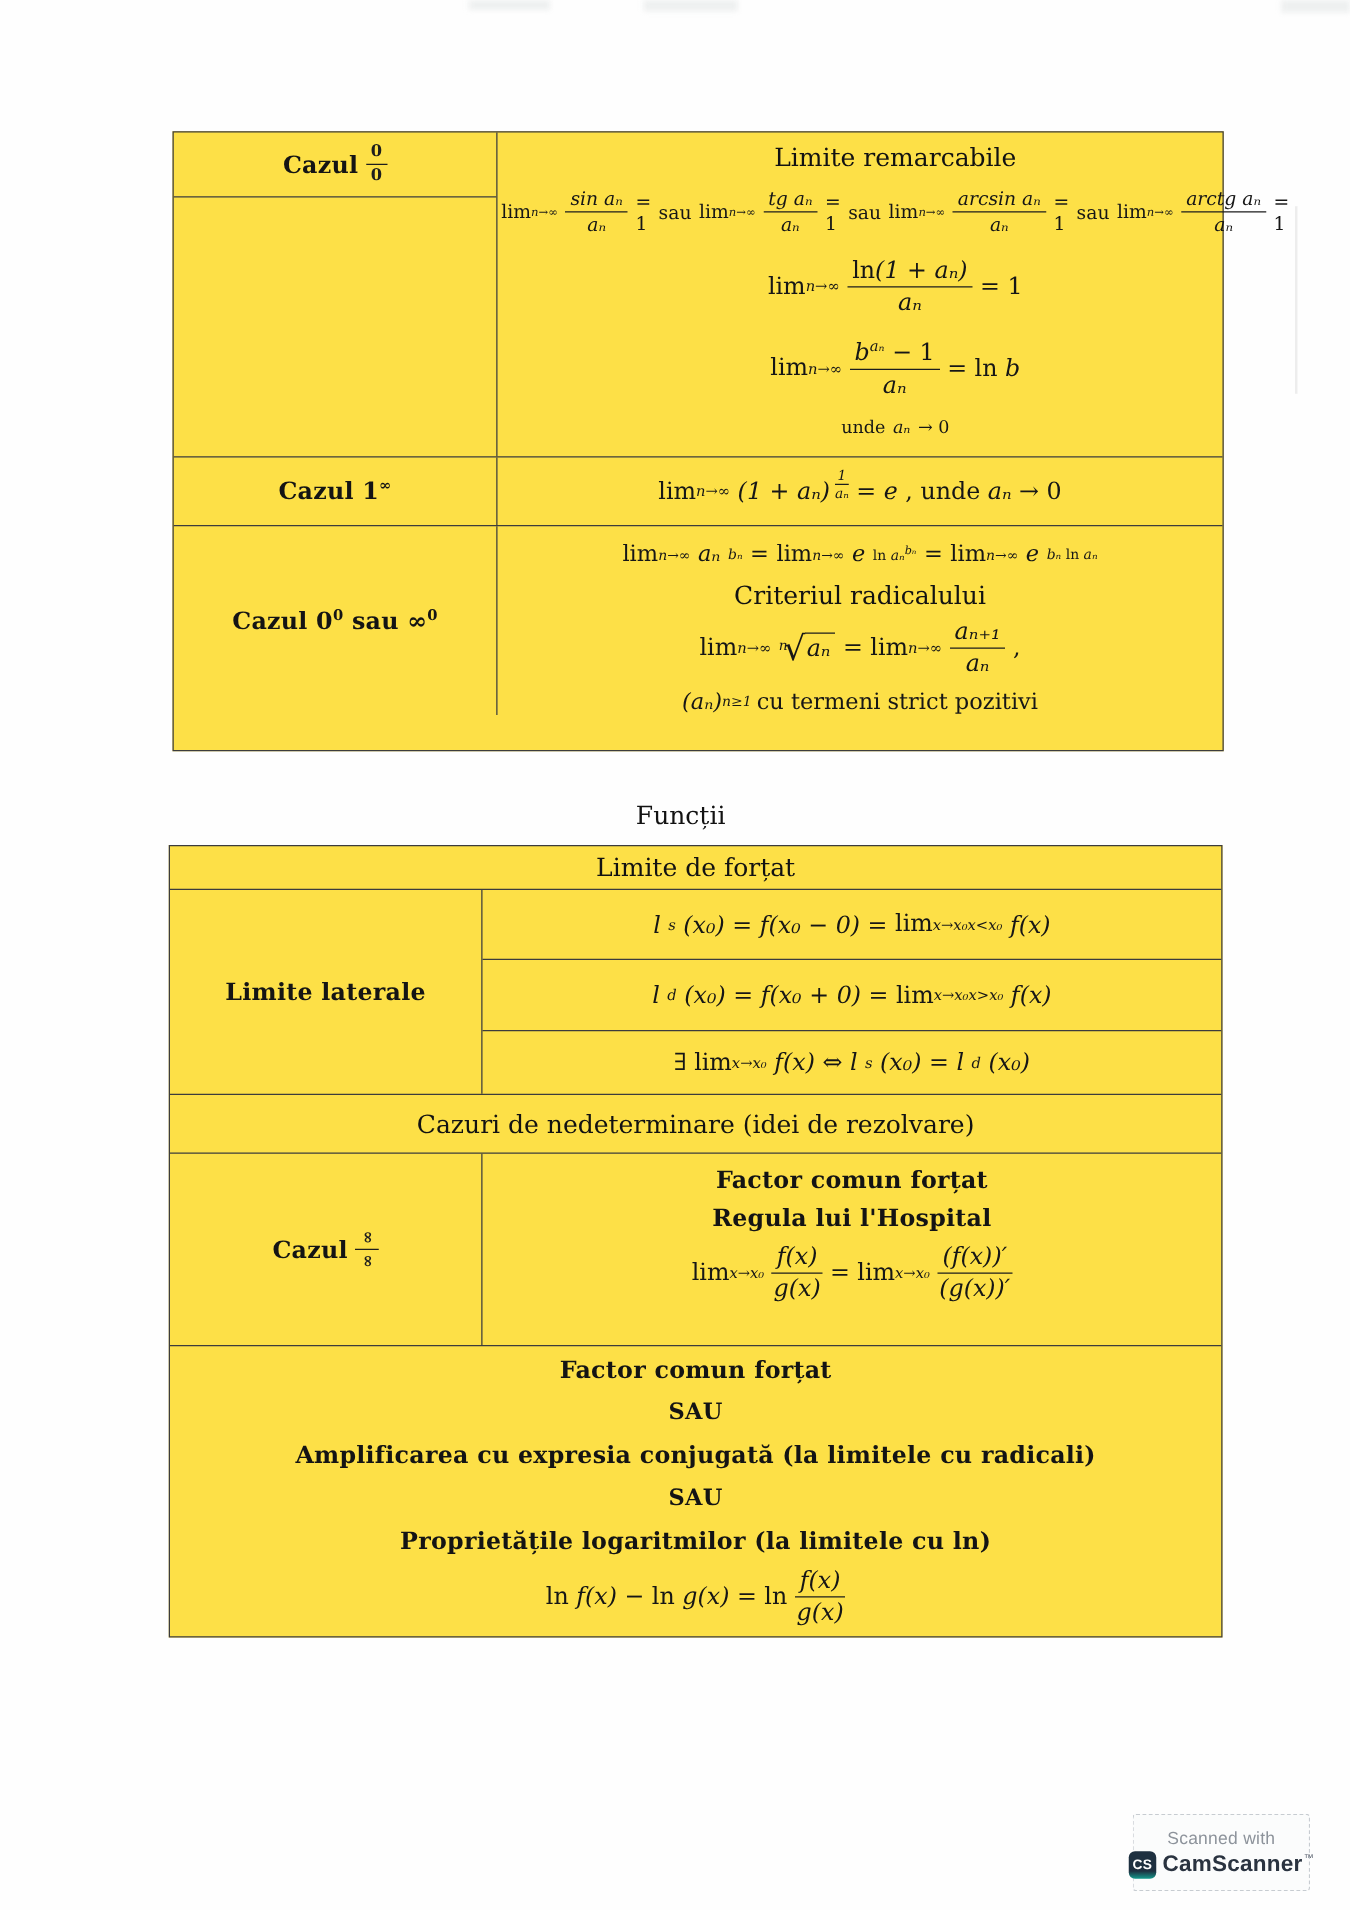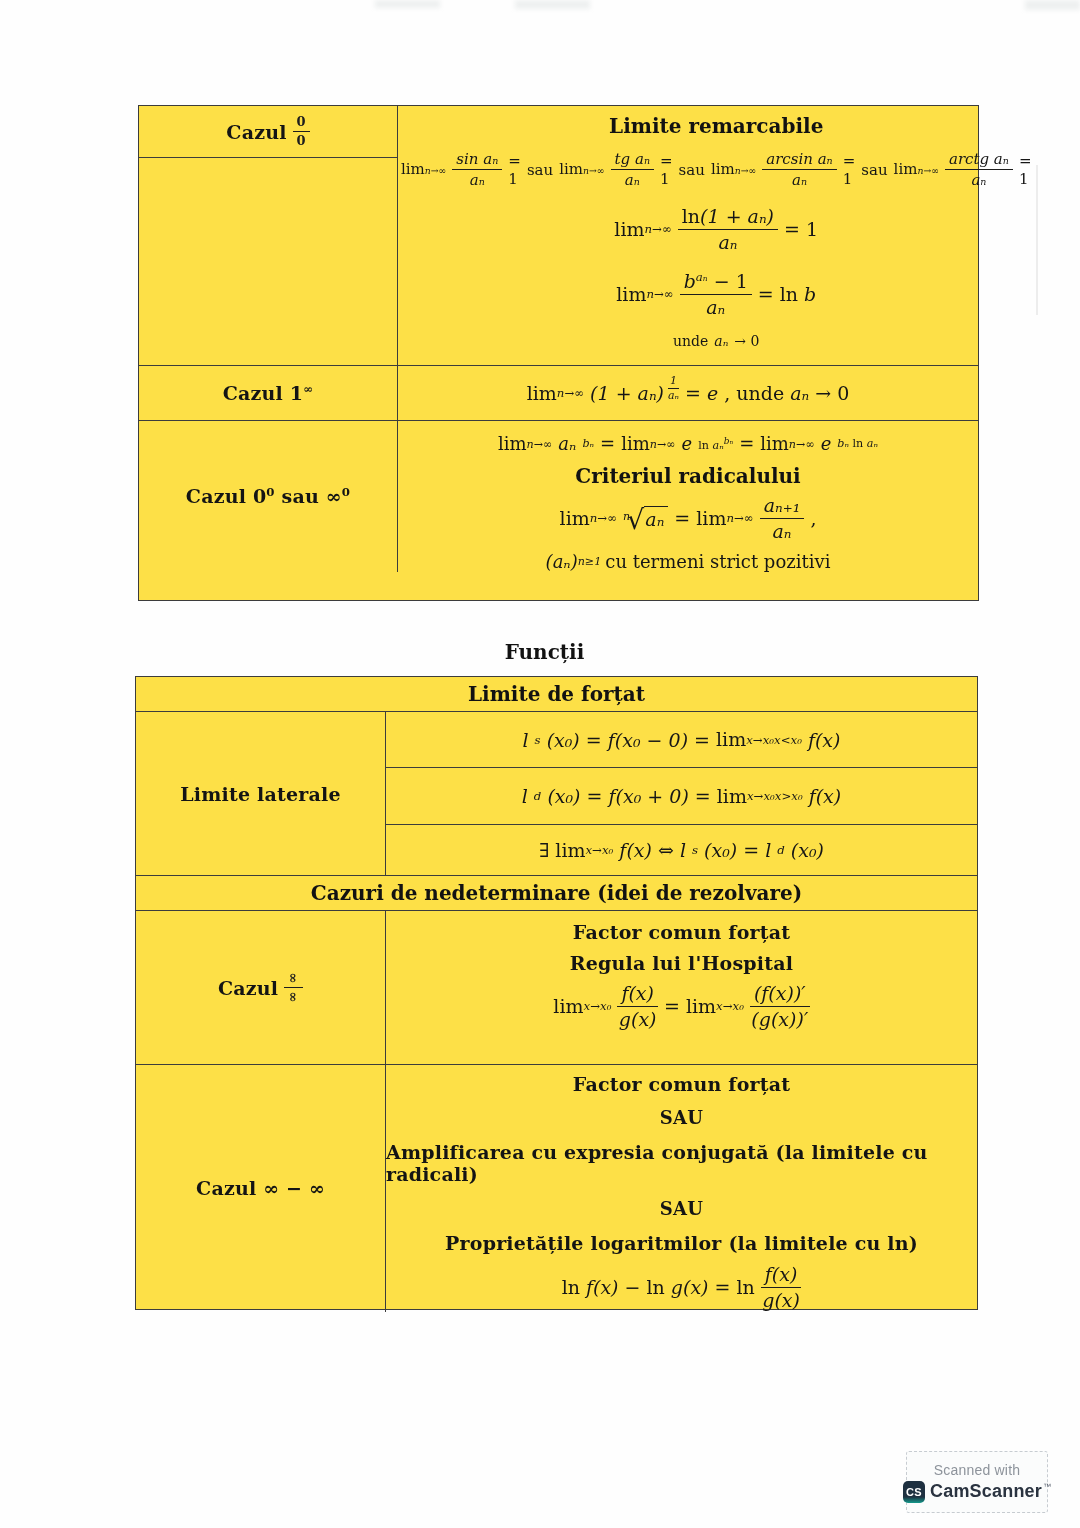--- a/index.html
+++ b/index.html
@@ -14,21 +14,21 @@
   
   .tbl{position:absolute;border:1.6px solid #3c3c3c;background:#fde047;box-sizing:border-box;}
   .row{display:flex;box-sizing:border-box;}
   .bt{border-top:1.6px solid #3c3c3c;}
   .bb{border-bottom:1.6px solid #3c3c3c;}
   .br{border-right:1.6px solid #3c3c3c;}
   .cell{display:flex;align-items:center;justify-content:center;box-sizing:border-box;}
   .col{display:flex;flex-direction:column;align-items:center;box-sizing:border-box;}
 
   .lbl{font-weight:700;font-size:19px;color:#141414;letter-spacing:.2px;}
-  .head{font-weight:700;font-size:20px;color:#121212;}
+  .head{font-weight:400;font-size:20px;color:#121212;}
 
   
   .formula{display:flex;align-items:center;justify-content:center;font-size:19px;font-style:italic;color:#161616;}
   .formula .rm{font-style:normal;}
   .gap>*{margin:0 3px;}
   .lim{display:inline-flex;flex-direction:row;align-items:center;line-height:1;}
   .lim .lw{font-style:normal;font-size:1em;}
   .lim .ls{font-size:.62em;margin-top:2px;}
   .frac{display:inline-flex;flex-direction:column;align-items:center;line-height:1.2;}
   .frac .num{border-bottom:1.6px solid #1d1d1d;padding:0 4px 1px;white-space:nowrap;}
@@ -296,21 +296,21 @@
             </span>
           <span>f(x) ⇔ l</span>
             <sub>s</sub>
             <span>(x₀) = l</span>
             <sub>d</sub>
             <span>(x₀)</span>
         </div>
       </div>
     </div>
 
-    <div class="cell bt bb" style="height:36px;">
+    <div class="cell bt bb" style="height:48px;">
       <span class="head">Cazuri de nedeterminare (idei de rezolvare)</span>
     </div>
 
     <div class="row" style="height:153px;">
       <div class="cell br" style="width:250px;flex:none;">
         <span class="lbl">Cazul</span>
         <span class="frac caz-frac">
           <span class="num"><span class="rot">∞</span></span>
           <span class="den"><span class="rot">∞</span></span>
         </span>
@@ -334,23 +334,20 @@
             </span>
           <span class="frac">
               <span class="num">(f(x))′</span>
               <span class="den">(g(x))′</span>
             </span>
         </div>
       </div>
     </div>
 
     <div class="row bt" style="flex:1;">
-      <div class="cell br" style="width:250px;flex:none;">
-        <span class="lbl">Cazul ∞ − ∞</span>
-      </div>
       <div class="col" style="flex:1;">
         <div class="lbl" style="margin-top:8px;">Factor comun forțat</div>
         <div class="lbl" style="margin-top:12px;font-weight:600;font-size:18px;">SAU</div>
         <div class="lbl" style="margin-top:13px;">Amplificarea cu expresia conjugată (la limitele cu radicali)</div>
         <div class="lbl" style="margin-top:13px;font-weight:600;font-size:18px;">SAU</div>
         <div class="lbl" style="margin-top:13px;">Proprietățile logaritmilor (la limitele cu ln)</div>
         <div class="formula gap" style="margin-top:9px;">
           <span class="rm">ln</span>
           <span>f(x)</span>
           <span class="rm">− ln</span>

